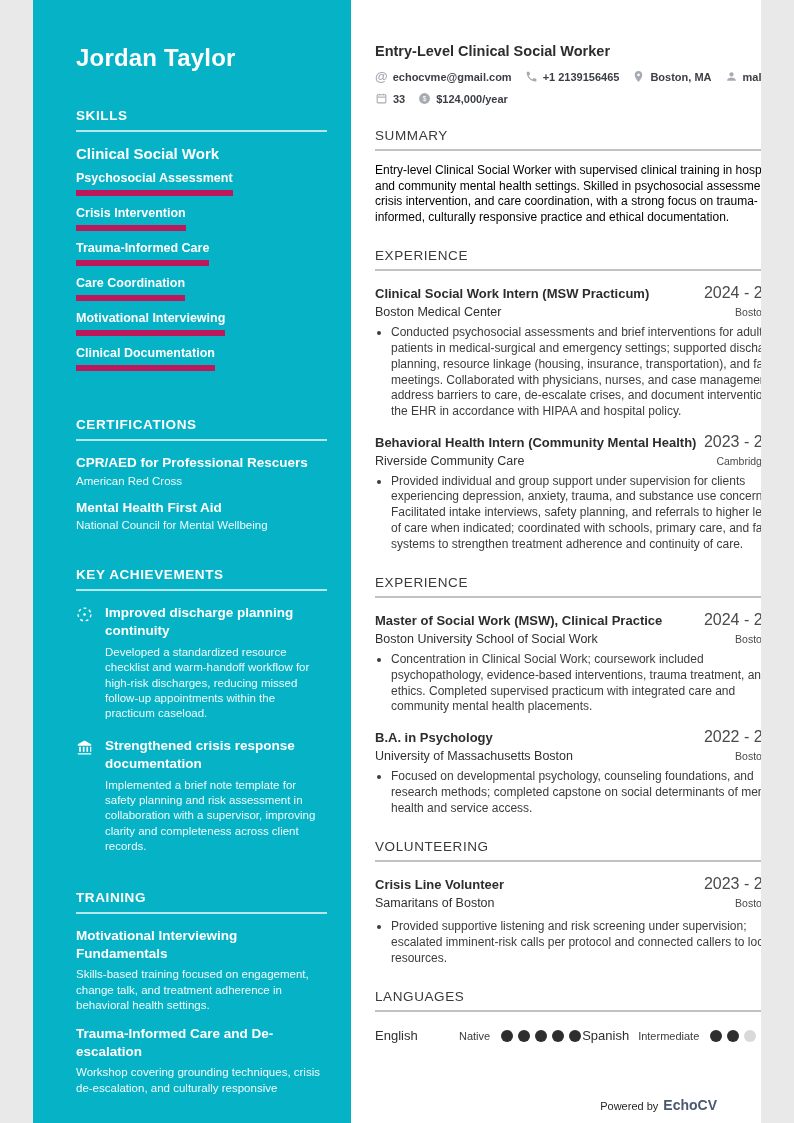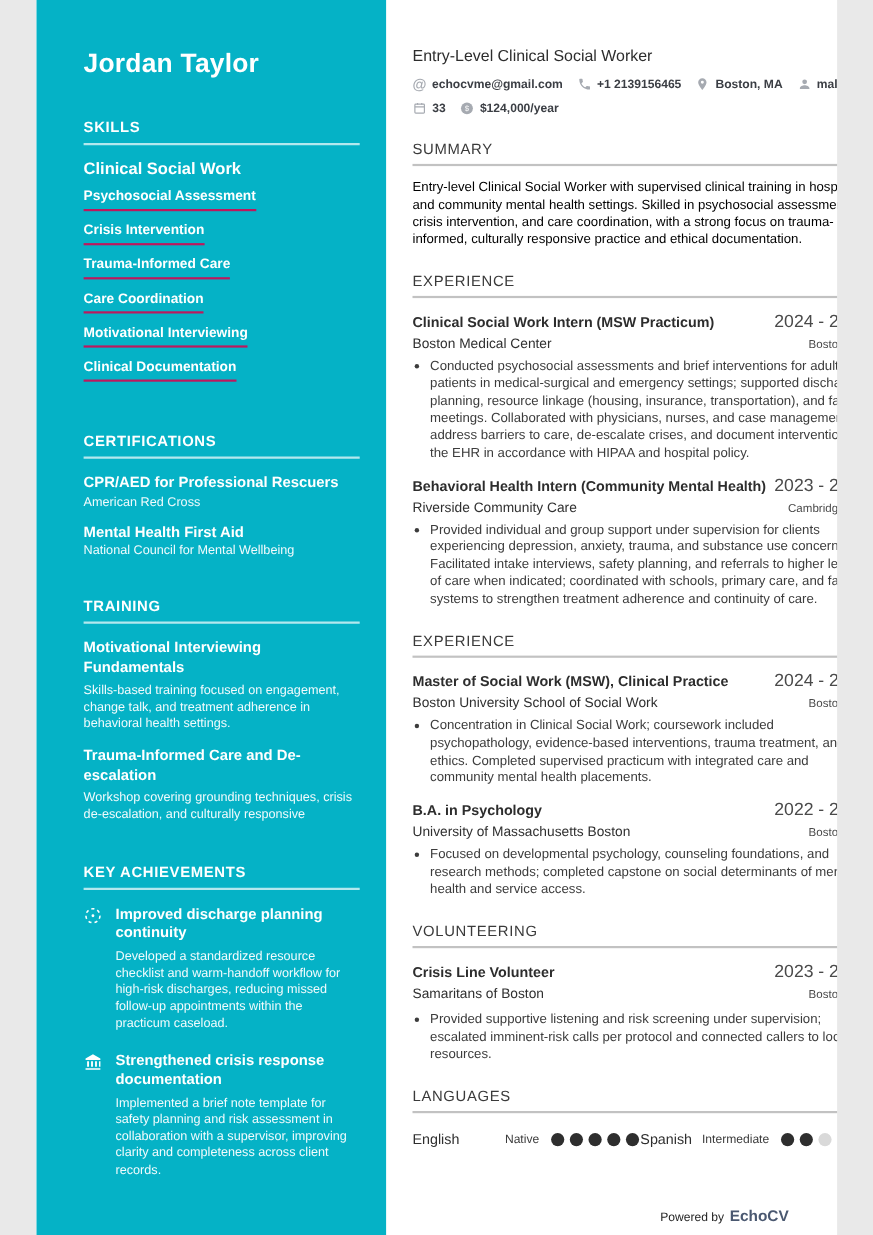--- a/index.html
+++ b/index.html
@@ -15,36 +15,36 @@
     background:#05b2c6; color:#ffffff;
     padding:44px 24px 20px 43px;
   }
   .name { font-size:24px; font-weight:700; letter-spacing:.2px; }
   .sb-section { margin-top:36px; }
   .sb-title { font-size:13.5px; font-weight:700; letter-spacing:.6px; }
   .sb-rule { border:none; border-top:2px solid rgba(255,255,255,.7); margin:7px 0 13px 0; }
   .skill-primary { font-size:15px; font-weight:600; margin-bottom:9px; }
   .skill-tags { display:flex; flex-wrap:wrap; }
   .skill-tag {
-    font-size:12.5px; font-weight:700; border-bottom:2px solid #be185d;
+    font-size:12.5px; font-weight:700; border-bottom:6px solid #be185d;
     padding-bottom:5px; margin:0 16px 10px 0; display:inline-block;
   }
   .cert { margin-bottom:12px; }
   .cert-name { font-size:13.5px; font-weight:700; line-height:1.3; }
   .cert-issuer { font-size:11.5px; margin-top:3px; color:#f1fbfd; }
   .ach { display:flex; margin-bottom:16px; }
   .ach-icon { width:17px; min-width:17px; margin-right:12px; margin-top:2px; }
   .ach-title { font-size:13.5px; font-weight:700; line-height:1.3; }
   .ach-desc { font-size:11.5px; line-height:1.32; margin-top:6px; color:#f1fbfd; }
   .train { margin-bottom:12px; }
   .train-title { font-size:13.5px; font-weight:700; line-height:1.35; }
   .train-desc { font-size:11.5px; line-height:1.32; margin-top:4px; color:#f1fbfd; }
   
   .main { flex:1; padding:43px 44px 20px 24px; color:#3c3c3c; }
-  .job-title { font-size:14.5px; font-weight:400; color:#2d2d2d; }
+  .job-title { font-size:14.5px; font-weight:700; color:#2d2d2d; }
   .contact-row { display:flex; flex-wrap:nowrap; align-items:center; margin-top:11px; }
   .contact-row + .contact-row { margin-top:9px; }
   .contact-item { display:flex; align-items:center; margin-right:13px; }
   .contact-item .cicon { color:#a6aab1; margin-right:5px; display:flex; align-items:center; }
   .contact-item .ctext { font-size:11px; font-weight:700; color:#3b3e44; }
   .at-glyph { font-size:13px; font-weight:700; color:#b3b6bc; line-height:1; }
   .m-section { margin-top:23px; }
   .m-title { font-size:13.5px; color:#3a3a3a; letter-spacing:.6px; }
   .m-rule { border:none; border-top:2px solid #c2c2c2; margin-top:6px; }
   .summary-text { font-size:12px; line-height:1.3; margin-top:12px; color:#000000; }
@@ -100,33 +100,20 @@
         <div class="cert-name">CPR/AED for Professional Rescuers</div>
         <div class="cert-issuer">American Red Cross</div>
       </div>
       <div class="cert">
         <div class="cert-name">Mental Health First Aid</div>
         <div class="cert-issuer">National Council for Mental Wellbeing</div>
       </div>
     </div>
 
     <div class="sb-section">
-      <div class="sb-title">TRAINING</div>
-      <hr class="sb-rule">
-      <div class="train">
-        <div class="train-title">Motivational Interviewing Fundamentals</div>
-        <div class="train-desc">Skills-based training focused on engagement, change talk, and treatment adherence in behavioral health settings.</div>
-      </div>
-      <div class="train">
-        <div class="train-title">Trauma-Informed Care and De-escalation</div>
-        <div class="train-desc">Workshop covering grounding techniques, crisis de-escalation, and culturally responsive</div>
-      </div>
-    </div>
-
-    <div class="sb-section">
       <div class="sb-title">KEY ACHIEVEMENTS</div>
       <hr class="sb-rule">
       <div class="ach">
         <span class="ach-icon">
           <svg width="17" height="17" viewBox="0 0 24 24" fill="none" stroke="#ffffff" stroke-width="2">
             <circle cx="12" cy="12" r="9" stroke-dasharray="4 4"></circle>
             <circle cx="12" cy="12" r="1.8" fill="#ffffff" stroke="none"></circle>
           </svg>
         </span>
         <div>
@@ -139,20 +126,33 @@
           <svg width="17" height="17" viewBox="0 0 24 24" fill="#ffffff">
             <path d="M12 2L2.5 7.5v2h19v-2L12 2zM4.5 11v7h2.4v-7H4.5zm5.1 0v7h2.4v-7H9.6zm5.1 0v7h2.4v-7h-2.4zm5.1 0v7h1.8v-7h-1.8zM2.5 20v2h19v-2h-19z"></path>
           </svg>
         </span>
         <div>
           <div class="ach-title">Strengthened crisis response documentation</div>
           <div class="ach-desc">Implemented a brief note template for safety planning and risk assessment in collaboration with a supervisor, improving clarity and completeness across client records.</div>
         </div>
       </div>
     </div>
+
+    <div class="sb-section">
+      <div class="sb-title">TRAINING</div>
+      <hr class="sb-rule">
+      <div class="train">
+        <div class="train-title">Motivational Interviewing Fundamentals</div>
+        <div class="train-desc">Skills-based training focused on engagement, change talk, and treatment adherence in behavioral health settings.</div>
+      </div>
+      <div class="train">
+        <div class="train-title">Trauma-Informed Care and De-escalation</div>
+        <div class="train-desc">Workshop covering grounding techniques, crisis de-escalation, and culturally responsive</div>
+      </div>
+    </div>
   </div>
 
   <div class="main">
 
     <div class="job-title">Entry-Level Clinical Social Worker</div>
 
     <div class="contact-row">
       <span class="contact-item">
         <span class="cicon at-glyph">@</span>
         <span class="ctext">echocvme@gmail.com</span>

